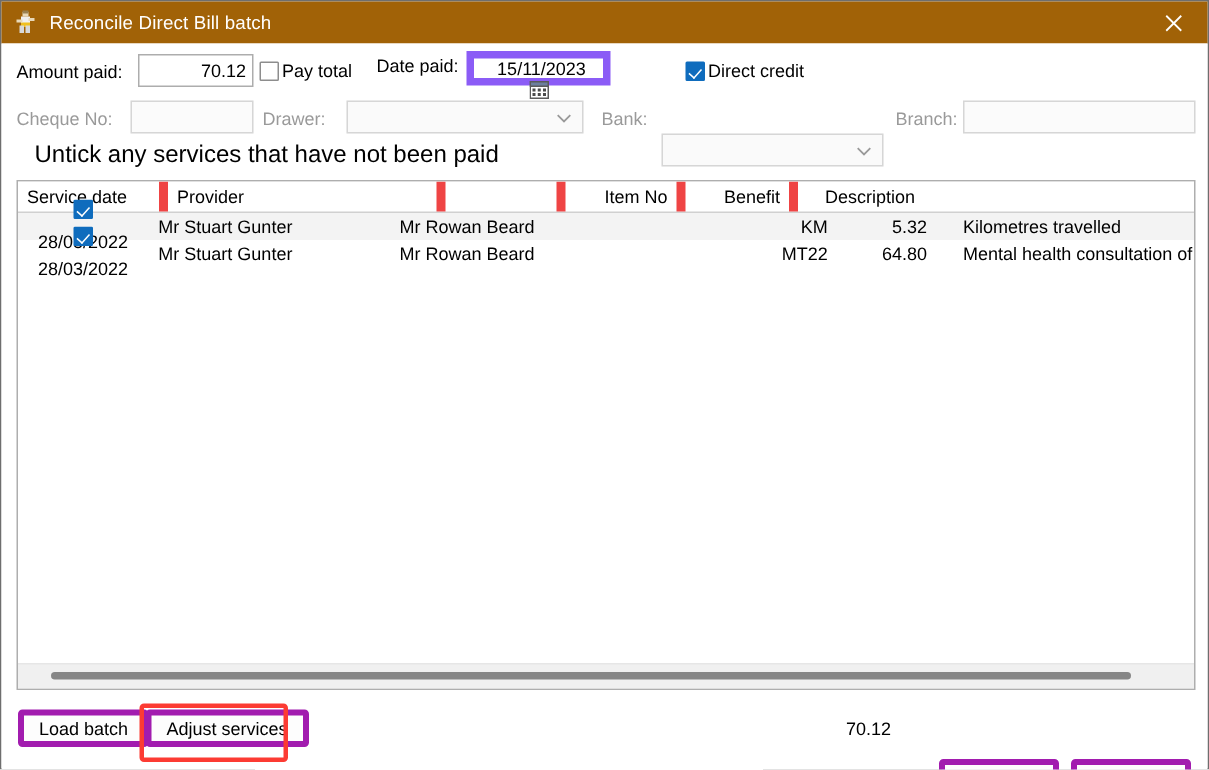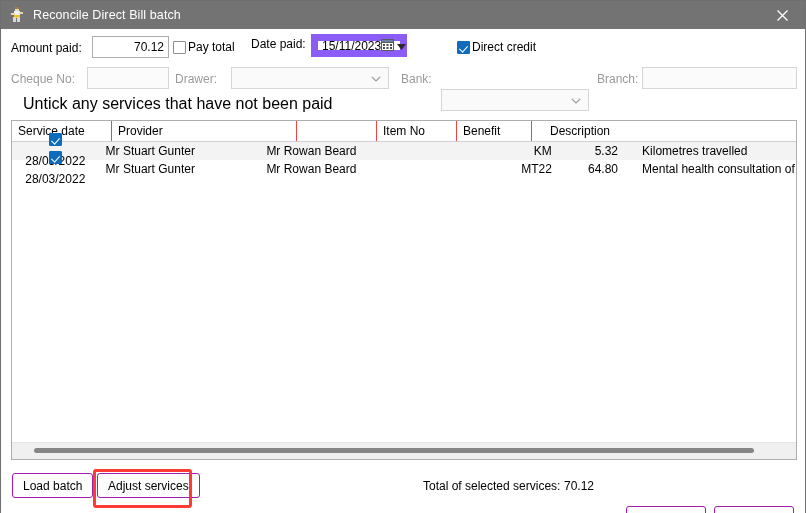--- a/index.html
+++ b/index.html
@@ -20,21 +20,21 @@
     width: 806px;
     height: 513px;
     box-sizing: border-box;
     border: 1px solid #6e6e6e;
     background: #ffffff;
   }
   
   .titlebar {
     position: relative;
     height: 28px;
-    background: #737373;
+    background: #a16207;
     display: flex;
     align-items: center;
     user-select: none;
   }
   .titlebar-icon {
     width: 18px;
     height: 18px;
     margin-left: 7px;
     margin-right: 7px;
     flex: 0 0 auto;
@@ -137,25 +137,26 @@
     display: flex;
     align-items: center;
     gap: 2px;
     position: absolute;
   }
 
   
   .datebox {
     box-sizing: border-box;
     height: 23px;
-    border: 7px solid #8b5cf6;
+    border: 5px solid #8b5cf6;
     background: #ffffff;
     display: flex;
     align-items: center;
     padding-left: 4px;
+    flex-direction: column;
   }
   .datebox .dateval { font-size: 12px; flex: 1 1 auto; }
   .datebox .calicon { margin-right: 3px; }
   .datebox .dd-arrow { margin-right: 4px; }
 
   
   .hint { position: absolute; left: 2px; top: 66px; font-size: 16px; margin-left: 20px; }
 
   
   .listbox {
@@ -174,25 +175,25 @@
     height: 21px;
     box-sizing: border-box;
     border-bottom: 1px solid #d0d0d0;
     background: #ffffff;
   }
   .gh {
     box-sizing: border-box;
     font-size: 12px;
     color: #000000;
     padding: 3px 6px 0 6px;
-    border-right: 1px solid #ef4444;
+    border-right: 6px solid #ef4444;
     white-space: nowrap;
     overflow: hidden;
   }
-  .gh.num { text-align: left; }
+  .gh.num { text-align: right; }
   .gh.last { border-right: none; }
 
   .grid-row {
     display: flex;
     height: 18px;
     align-items: center;
   }
   .grid-row.alt { background: #f3f3f3; }
   .gc {
     box-sizing: border-box;
@@ -238,21 +239,21 @@
     height: 5px;
     background: #868686;
     border-radius: 3px;
   }
 
   
   .btn {
     box-sizing: border-box;
     height: 25px;
     min-width: 78px;
-    border: 1px solid #a21caf;
+    border: 4px solid #a21caf;
     border-radius: 3px;
     background: #fdfdfd;
     font-family: "Liberation Sans", sans-serif;
     font-size: 12px;
     color: #000000;
     padding: 0 10px;
     cursor: default;
   }
   .btn.wide { min-width: 80px; }
 
@@ -404,20 +405,19 @@
         <div class="thumb"></div>
       </div>
     </div>
 
     <button class="btn abs" style="left:11px; top:444px;">Load batch</button>
 
     <button class="btn abs" style="left:96px; top:444px;">Adjust services</button>
 
     <div class="highlight-box" style="left:92px; top:440px; width:93px; height:33px;"></div>
 
-    <span class="total-label" style="left:422px; top:450px;">Total of selected services:</span>
     <span class="total-label" style="left:563px; top:450px;">70.12</span>
 
     <button class="btn wide abs" style="left:625px; top:477px; width:80px;">Save</button>
     <button class="btn wide abs" style="left:713px; top:477px; width:80px;">Cancel</button>
 
   </div>
 </div>
 
 </body></html>

